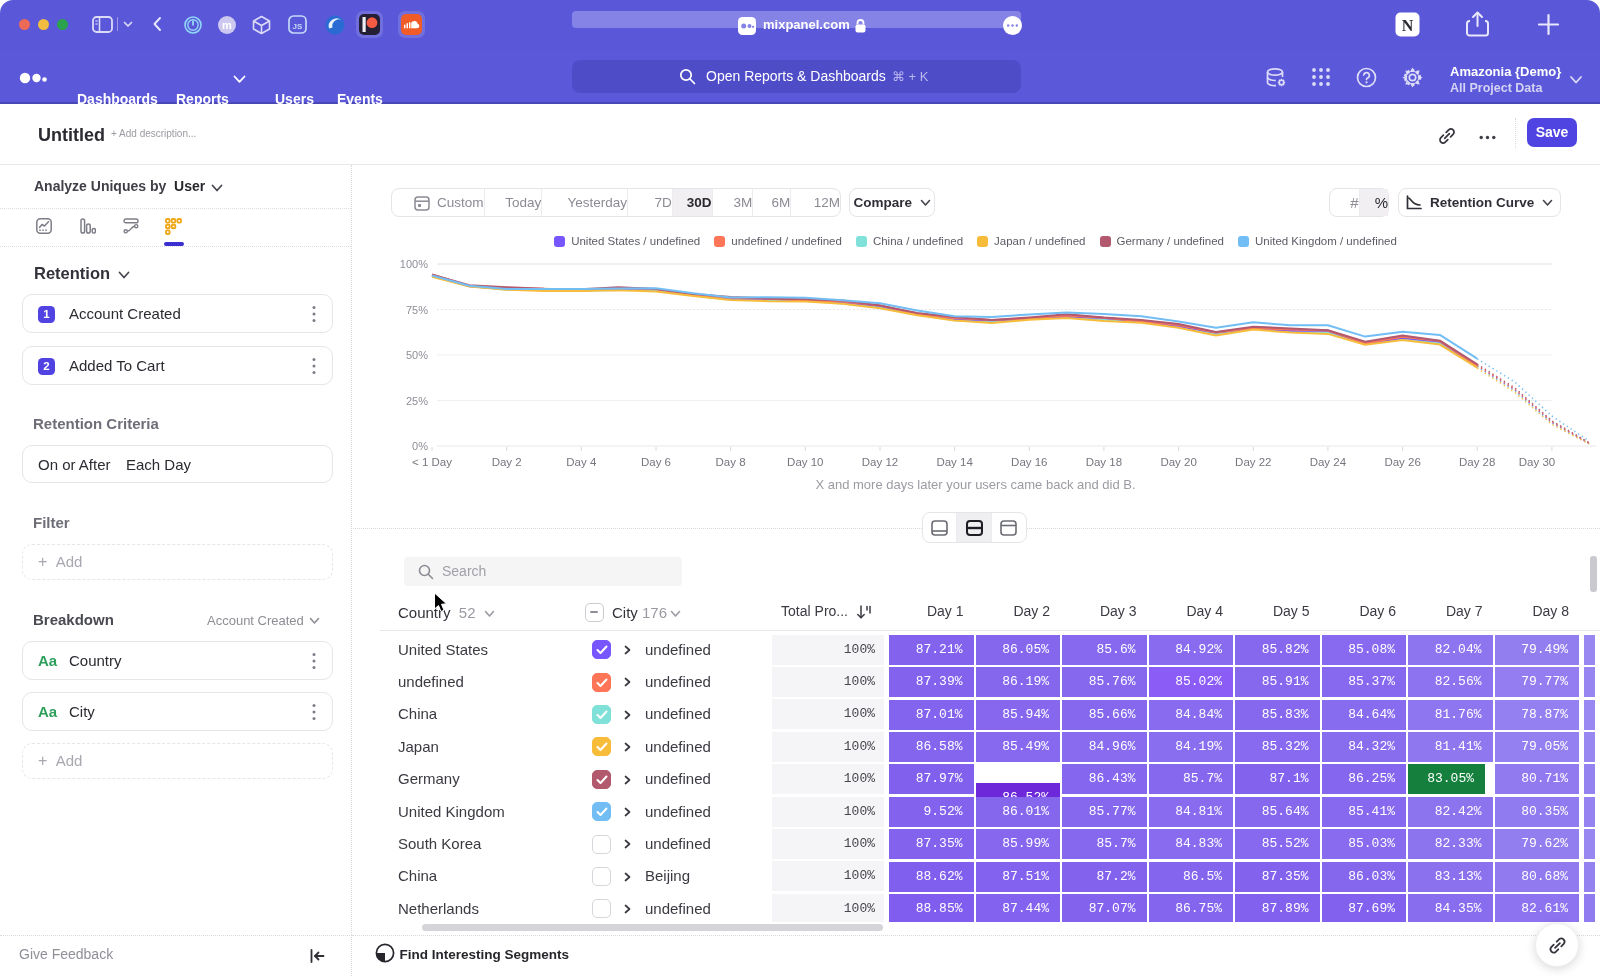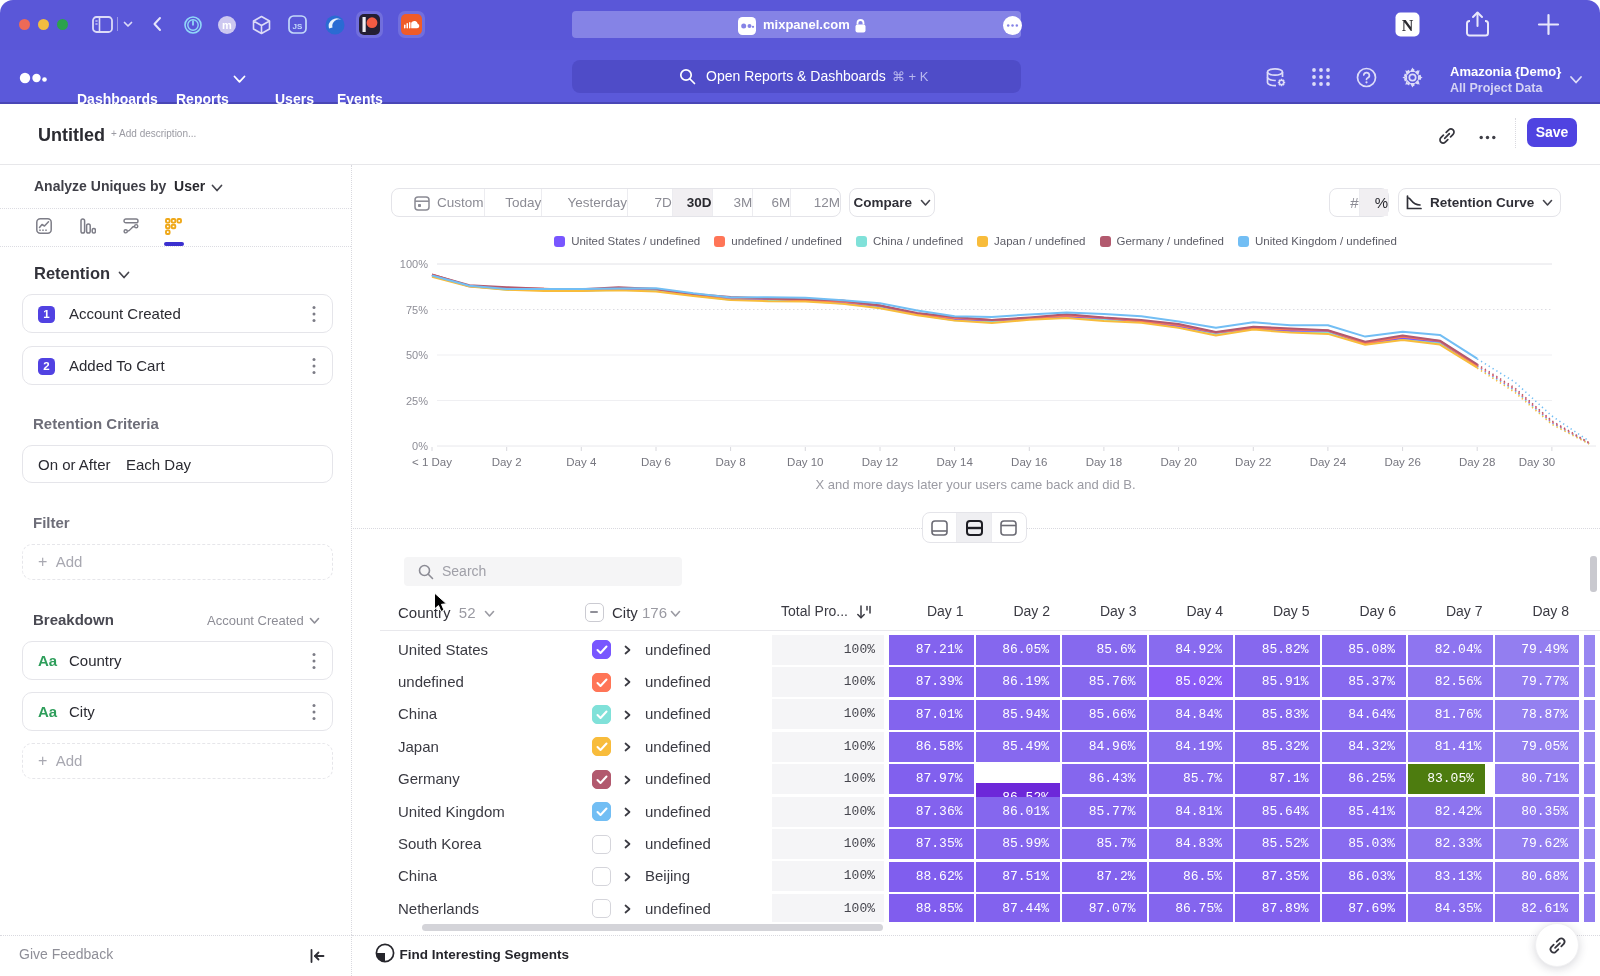--- a/index.html
+++ b/index.html
@@ -4,21 +4,21 @@
   * { margin:0; padding:0; box-sizing:border-box; }
   body { font-family:"Liberation Sans",sans-serif; }
   #page { position:relative; width:1600px; height:976px; overflow:hidden; background:#fff; }
   #page > div, #page > svg { position:absolute; }
   .abs { position:absolute; }
   
   #browser { left:0; top:0; width:1600px; height:50px; background:#5a57d8; border-radius:13px 13px 0 0; }
   #nav { left:0; top:50px; width:1600px; height:54px; background:#5b59da; border-bottom:2px solid #4946b6; }
   .tl { position:absolute; top:18.5px; width:11px; height:11px; border-radius:50%; }
   .bicon { position:absolute; top:10px; color:#e8e7fb; }
-  #urlpill { position:absolute; left:572px; top:11px; width:449px; height:27px; border-radius:4px; background:#8583e6; color:#fff; font-size:13px; font-weight:700; }
+  #urlpill { position:absolute; left:572px; top:11px; width:449px; height:17px; border-radius:4px; background:#8583e6; color:#fff; font-size:13px; font-weight:700; }
   #navsearch { position:absolute; left:572px; top:10px; width:449px; height:33px; border-radius:8px; background:#4f4cc8; }
   .mitem { position:absolute; top:21px; color:#fff; font-size:14px; font-weight:600;margin-top:20px; }
   .nicon { position:absolute; top:17px; }
   
   #phead { left:0; top:104px; width:1600px; height:61px; background:#fff; border-bottom:1px solid #e7e7ea; }
   #savebtn { position:absolute; left:1527px; top:118px; width:50px; height:29px; background:#4f43e1; border-radius:7px; color:#fff; font-size:14px; font-weight:600; text-align:center; line-height:29px; }
   
   #sidebar { left:0; top:165px; width:351.5px; height:770px; border-right:1px dotted #d9d9df; background:#fff; }
   .sb { position:absolute; }
   .card { position:absolute; left:22px; width:311px; border:1px solid #e5e5ea; border-radius:10px; background:#fff; }
@@ -574,33 +574,33 @@
       <path d="M1.5 1.5 L5.5 5 L1.5 8.5" fill="none" stroke="#3a3a42" stroke-width="1.7" stroke-linecap="round" stroke-linejoin="round"></path>
     </svg>
 <div class="city" style="top:763.1px">undefined</div>
 <div class="tot" style="top:764.1px">100%</div>
 <div class="pc" style="left:889.0px;top:764.3px;width:84.5px;background:#8160ee">87.97%</div>
 <div class="pc" style="left:975.5px;top:783px;width:84.5px;background:#6d28d9">86.52%</div>
 <div class="pc" style="left:1062.0px;top:764.3px;width:84.5px;background:#8566ee">86.43%</div>
 <div class="pc" style="left:1148.5px;top:764.3px;width:84.5px;background:#8668ee">85.7%</div>
 <div class="pc" style="left:1235.0px;top:764.3px;width:84.5px;background:#8363ee">87.1%</div>
 <div class="pc" style="left:1321.5px;top:764.3px;width:84.5px;background:#8566ee">86.25%</div>
-<div class="pc" style="left:1408.0px;top:764.3px;width:77px;background:#4d7c0f">83.05%</div>
+<div class="pc" style="left:1408.0px;top:764.3px;width:77px;background:#15803d">83.05%</div>
 <div class="pc" style="left:1494.5px;top:764.3px;width:84.5px;background:#917af0">80.71%</div>
 <div class="pc" style="left:1583.5px;top:764.3px;width:6.5px;background:#9582f1"></div>
 <div class="ctry" style="top:795.5px">United Kingdom</div>
 <div class="cbx" style="top:802.2px;background:#72BEF4;border-color:#72BEF4"><svg width="12" height="10" viewBox="0 0 12 10" style="margin:4px 3px">
         <path d="M1.5 5 L4.5 8 L10.5 1.5" fill="none" stroke="#fff" stroke-width="2" stroke-linecap="round" stroke-linejoin="round"></path>
       </svg></div>
 <svg class="rchev" style="top:807.0px" width="7" height="10" viewBox="0 0 7 10">
       <path d="M1.5 1.5 L5.5 5 L1.5 8.5" fill="none" stroke="#3a3a42" stroke-width="1.7" stroke-linecap="round" stroke-linejoin="round"></path>
     </svg>
 <div class="city" style="top:795.5px">undefined</div>
 <div class="tot" style="top:796.5px">100%</div>
-<div class="pc" style="left:889.0px;top:796.7px;width:84.5px;background:#8362ee">87.36%</div>
+<div class="pc" style="left:889.0px;top:796.7px;width:84.5px;background:#8362ee">9.52%</div>
 <div class="pc" style="left:975.5px;top:796.7px;width:84.5px;background:#8567ee">86.01%</div>
 <div class="pc" style="left:1062.0px;top:796.7px;width:84.5px;background:#8668ee">85.77%</div>
 <div class="pc" style="left:1148.5px;top:796.7px;width:84.5px;background:#886bef">84.81%</div>
 <div class="pc" style="left:1235.0px;top:796.7px;width:84.5px;background:#8668ee">85.64%</div>
 <div class="pc" style="left:1321.5px;top:796.7px;width:84.5px;background:#8769ef">85.41%</div>
 <div class="pc" style="left:1408.0px;top:796.7px;width:84.5px;background:#8d74ef">82.42%</div>
 <div class="pc" style="left:1494.5px;top:796.7px;width:84.5px;background:#917bf0">80.35%</div>
 <div class="pc" style="left:1583.5px;top:796.7px;width:6.5px;background:#9683f1"></div>
 <div class="ctry" style="top:827.9px">South Korea</div>
 <div class="cbx cbe" style="top:834.6px"></div>

